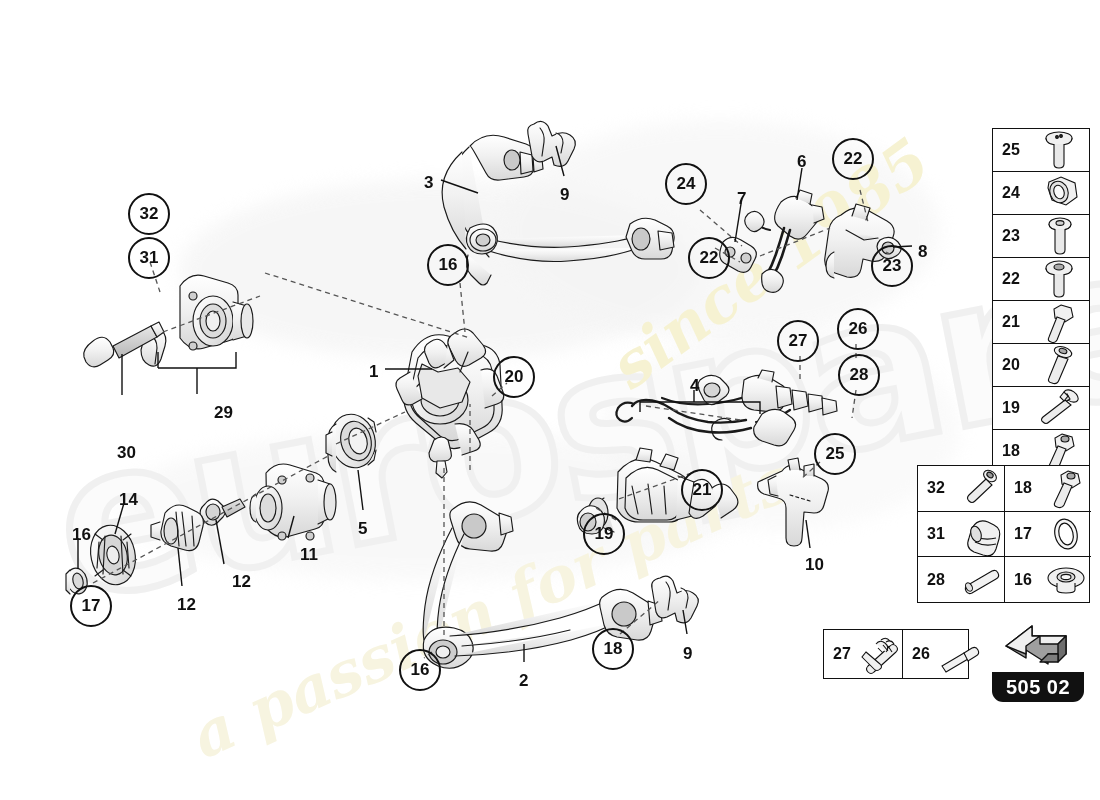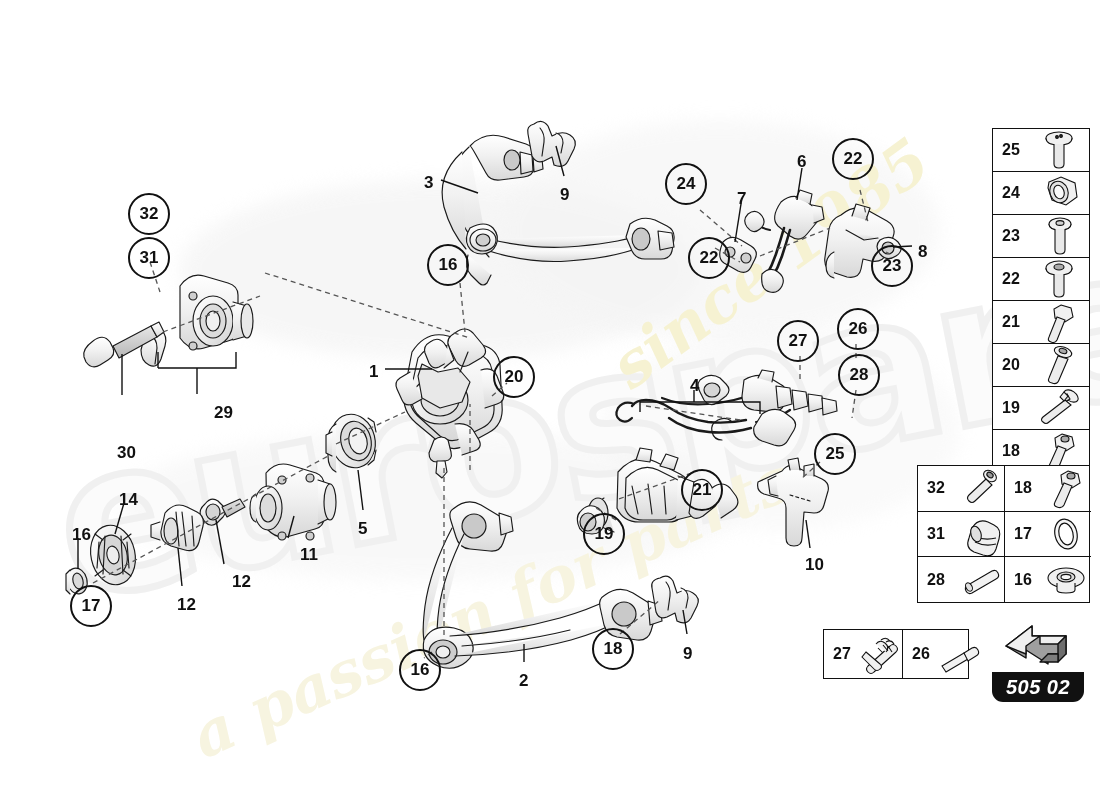--- a/index.html
+++ b/index.html
@@ -73,21 +73,21 @@
   .lg{position:absolute;border:1.6px solid #111;background:#fff;box-sizing:border-box;display:flex;}
   .lgcell{flex:1;display:flex;align-items:center;box-sizing:border-box;}
   .lgcell.l{border-right:1.6px solid #111;}
 
   
   .badge{position:absolute;width:92px;height:82px;background:#fff;border-radius:11px;
          overflow:hidden;box-shadow:0 0 0 0 #000;}
   .badge .top{height:52px;background:#fff;position:relative;}
   .badge .bot{height:30px;background:#111;color:#fff;display:flex;align-items:center;
               justify-content:center;font-weight:700;font-size:20px;letter-spacing:0.5px;
-              font-family:"Liberation Sans",sans-serif;font-style:italic;}
+              font-family:"Liberation Sans",sans-serif;}
   svg{display:block;overflow:visible;}
 </style>
 </head>
 <body>
 
 <div id="page">
 
   <div class="blob" style="left:180px;top:180px;width:520px;height:180px;opacity:.75;"></div>
   <div class="blob" style="left:500px;top:120px;width:440px;height:220px;opacity:.6;"></div>
   <div class="blob" style="left:120px;top:430px;width:620px;height:150px;opacity:.55;"></div>

